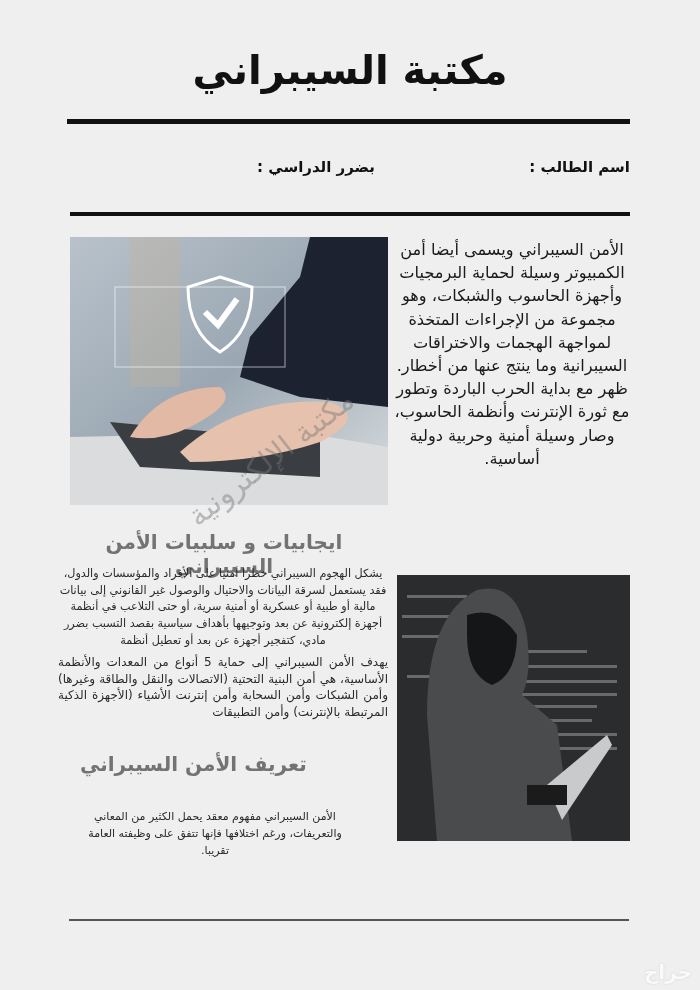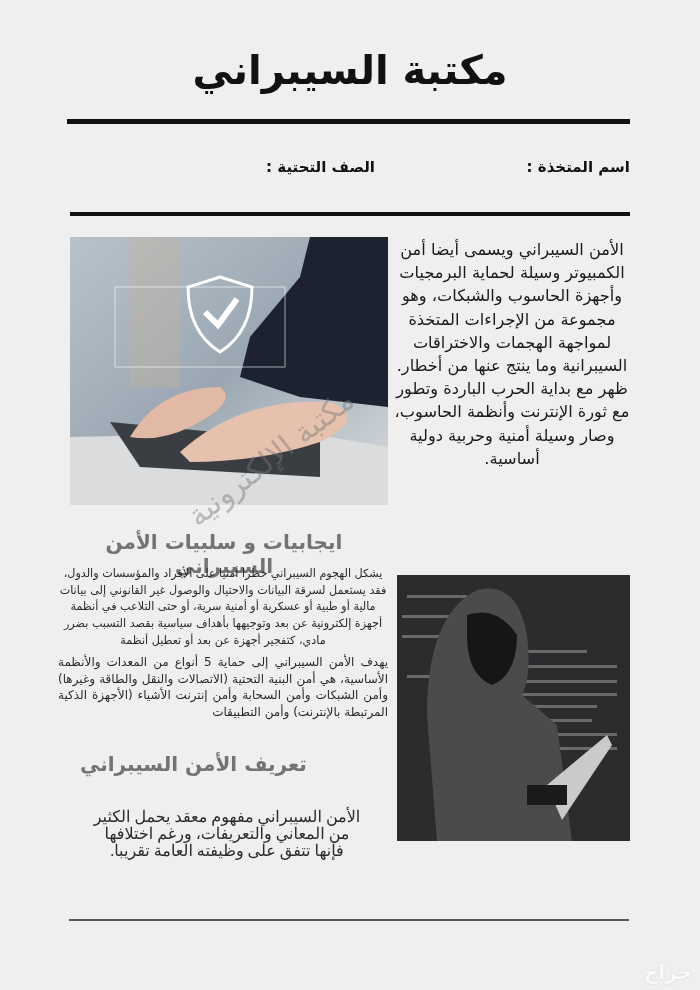--- a/index.html
+++ b/index.html
@@ -13,33 +13,33 @@
   .f-class { right:325px; }
   .rule-mid { left:70px; top:212px; width:560px; height:4px; background:#111; }
   .intro { left:392px; width:240px; top:238px; direction:rtl; text-align:center; font-size:16.2px; line-height:23.2px; color:#1a1a1a; }
   .img1 { left:70px; top:237px; width:318px; height:268px; overflow:hidden; }
   .img2 { left:397px; top:575px; width:233px; height:266px; overflow:hidden; }
   .h2 { direction:rtl; font-weight:bold; color:#737373; }
   .pros-title { left:60px; width:328px; top:530px; text-align:center; font-size:20px; }
   .pros-text { left:58px; width:330px; top:566px; direction:rtl; text-align:center; font-size:11.2px; line-height:16.7px; color:#2a2a2a; }
   .pros-text2 { left:58px; width:330px; top:654px; direction:rtl; text-align:justify; text-align-last:right; font-size:12px; line-height:16.7px; color:#2a2a2a; }
   .def-title { left:80px; width:270px; top:752px; text-align:left; font-size:20px; }
-  .def-text { left:92px; width:270px; top:808px; direction:rtl; text-align:center; font-size:16px; line-height:17px; color:#2a2a2a;font-family:Liberation Serif, serif; }
+  .def-text { left:80px; width:270px; top:808px; direction:rtl; text-align:center; font-size:11px; line-height:17px; color:#2a2a2a; }
   .rule-bot { left:69px; top:919px; width:560px; height:2px; background:#555; }
   .wm { left:170px; top:440px; font-size:30px; color:rgba(120,120,120,0.45); direction:rtl; transform:rotate(-38deg); transform-origin:center; white-space:nowrap; pointer-events:none; }
   .logo { right:8px; bottom:6px; font-size:20px; color:#fafafa; text-shadow:0 0 2px #ccc; direction:rtl; font-weight:bold; }
 </style>
 </head>
 <body>
 
 <div class="abs title">مكتبة السيبراني</div>
 <div class="abs rule-top"></div>
 
-<div class="abs field f-name">اسم المتخذة :</div>
-<div class="abs field f-class">الصف التحتية :</div>
+<div class="abs field f-name">اسم الطالب :</div>
+<div class="abs field f-class">بضرر الدراسي :</div>
 <div class="abs rule-mid"></div>
 
 <div class="abs intro">الأمن السيبراني ويسمى أيضا أمن الكمبيوتر وسيلة لحماية البرمجيات وأجهزة الحاسوب والشبكات، وهو مجموعة من الإجراءات المتخذة لمواجهة الهجمات والاختراقات السيبرانية وما ينتج عنها من أخطار. ظهر مع بداية الحرب الباردة وتطور مع ثورة الإنترنت وأنظمة الحاسوب، وصار وسيلة أمنية وحربية دولية أساسية.</div>
 
 <div class="abs img1">
   <svg width="318" height="268" viewBox="0 0 318 268">
     <defs>
       <linearGradient id="bg1" x1="0" y1="0" x2="1" y2="1">
         <stop offset="0" stop-color="#b9c2cb"></stop>
           <stop offset="0.5" stop-color="#9aa7b2"></stop>

